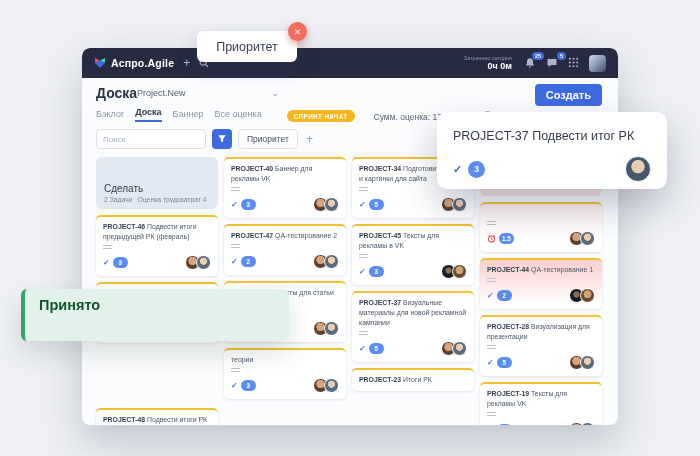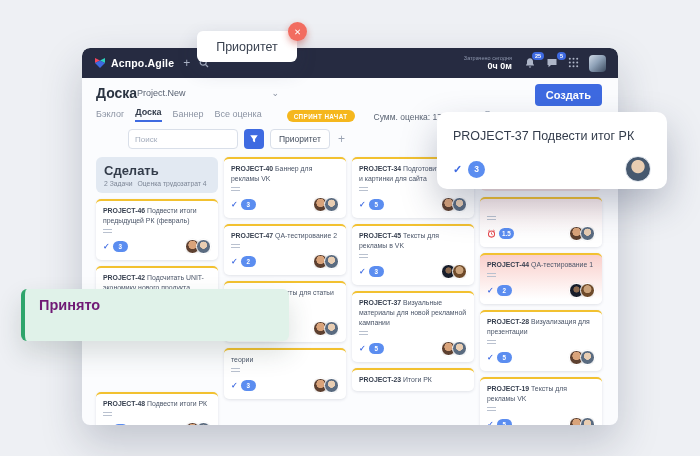--- a/index.html
+++ b/index.html
@@ -37,33 +37,33 @@
   .tabs{display:flex;align-items:flex-end;gap:11px;margin-top:5px;height:15px;}
   .tab{font-size:9px;color:#8b93a3;padding-bottom:3px;}
   .tab.active{color:#323b4a;font-weight:700;border-bottom:2px solid #3e6ae1;}
   .sprint-pill{margin-left:14px;background:#f5b71d;color:#fff;font-size:6.3px;font-weight:700;
           letter-spacing:.4px;padding:2.5px 7px;border-radius:8px;}
   .summary{margin-left:8px;font-size:8.5px;color:#5b6574;}
   .info{width:9px;height:9px;border-radius:50%;border:1px solid #9aa3b3;color:#9aa3b3;font-size:6px;
           display:inline-flex;align-items:center;justify-content:center;margin-left:4px;}
   .filter-row{display:flex;align-items:center;gap:6px;margin-top:7px;height:20px;}
   .search-box{width:96px;height:18px;background:#fff;border:1px solid #d9dfe9;border-radius:4px;
-          font-size:8px;color:#454f5f;padding:0 6px;outline:none;margin-left:32px;}
+          font-size:8px;color:#454f5f;padding:0 6px;outline:none;}
   .search-box::placeholder{color:#a3acbc;}
   .funnel-btn{width:20px;height:20px;background:#3e6ae1;border-radius:4px;display:flex;
           align-items:center;justify-content:center;}
   .chip{height:18px;border:1px solid #d9dfe9;background:#fff;border-radius:4px;display:inline-flex;
           align-items:center;padding:0 8px;font-size:8.5px;color:#454f5f;}
   .plus-filter{color:#9aa3b3;font-size:12px;margin-left:2px;}
 
   
   .columns{display:flex;gap:6px;padding:8px 14px 0;align-items:flex-start;}
   .col{width:122px;flex:0 0 122px;}
   .col-head{border-radius:6px;padding:6px 8px 6px;margin-bottom:6px;min-height:22px;}
-  .col-head .cname{font-size:13px;font-weight:700;color:#333c4a;}
+  .col-head .cname{font-size:10px;font-weight:400;color:#333c4a;margin-top:20px;}
   .col-head .cmeta{font-size:6.8px;color:#7d8696;margin-top:2px;white-space:nowrap;overflow:hidden;}
   .col-head .cmeta span{margin-right:5px;}
   .ch-todo{background:#e2e9f2;}
   .ch-progress{background:#faf1d8;border-left:3px solid #f0b429;}
   .ch-done{background:#eae6f6;}
   .ch-hidden{background:#f6e2e2;}
 
   .card{background:#fff;border-radius:5px;border-top:2px solid #f2c130;
         box-shadow:0 1px 3px rgba(30,40,70,.12);padding:5px 7px 6px;margin-bottom:6px;}
   .card-title{font-size:6.9px;line-height:1.45;color:#4a5568;min-height:9px;}
@@ -98,21 +98,21 @@
   .to-title{font-size:12.5px;color:#333c4b;}
   .to-foot{display:flex;align-items:center;margin-top:13px;}
   .to-foot .chk{font-size:11px;}
   .to-est{background:#5b8df0;color:#fff;font-size:8.5px;width:17px;height:17px;border-radius:50%;
         display:inline-flex;align-items:center;justify-content:center;margin-left:6px;font-weight:700;}
   .to-avatar{margin-left:auto;width:24px;height:24px;border-radius:50%;
         background:radial-gradient(circle at 50% 40%,#e8cdb2 0 33%,#46586e 38%);border:1px solid #e4e9f0;}
   .accepted{position:absolute;left:21px;top:289px;width:268px;height:52px;background:#e0f2e9;
         border-left:4px solid #2ea56b;border-radius:6px;box-shadow:0 12px 26px rgba(40,60,50,.16);
         padding:8px 0 0 14px;box-sizing:border-box;z-index:26;}
-  .acc-title{font-size:14.5px;font-weight:700;color:#701a75;}
+  .acc-title{font-size:14.5px;font-weight:700;color:#14532d;}
   .acc-sub{font-size:11px;color:#68798a;margin-top:3px;}
   .acc-sub span{margin-right:10px;}
 </style>
 </head>
 <body>
 
 <div class="stage">
 
   <div class="window">
 

